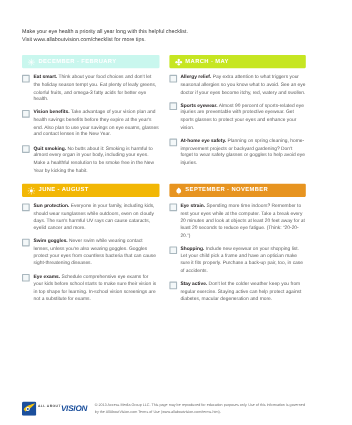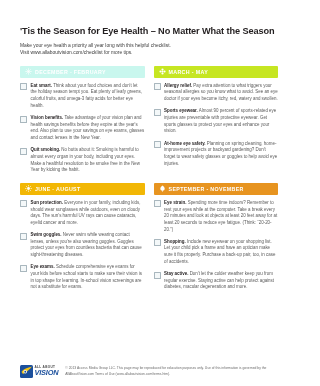--- a/index.html
+++ b/index.html
@@ -128,21 +128,21 @@
     display: flex;
     align-items: center;
     gap: 1.5px;
   }
   .logo-mark {
     width: 13px; height: 13px;
     display: block;
   }
   .logo-words {
     display: flex;
-    flex-direction: column;
+    flex-direction: row;
     justify-content: space-between;
     line-height: 1;
   }
   .logo-top {
     font-size: 3.1px;
     letter-spacing: 0.35px;
     font-weight: bold;
     color: #4a4a4a;
   }
   .logo-bottom {
@@ -158,21 +158,20 @@
     color: #6d6d6d;
     max-width: 215px;
   }
 </style>
 </head>
 <body>
 
 <div class="page">
 
   <div class="header">
-    <h1 class="title">'Tis the Season for Eye Health – No Matter What the Season</h1>
     <p class="subline">
       <span>Make your eye health a priority all year long with this helpful checklist.</span>
       <span>Visit www.allaboutvision.com/checklist for more tips.</span>
     </p>
   </div>
 
   <div class="seasons">
 
     <div class="panel">
       <div class="panel-head head-winter">

